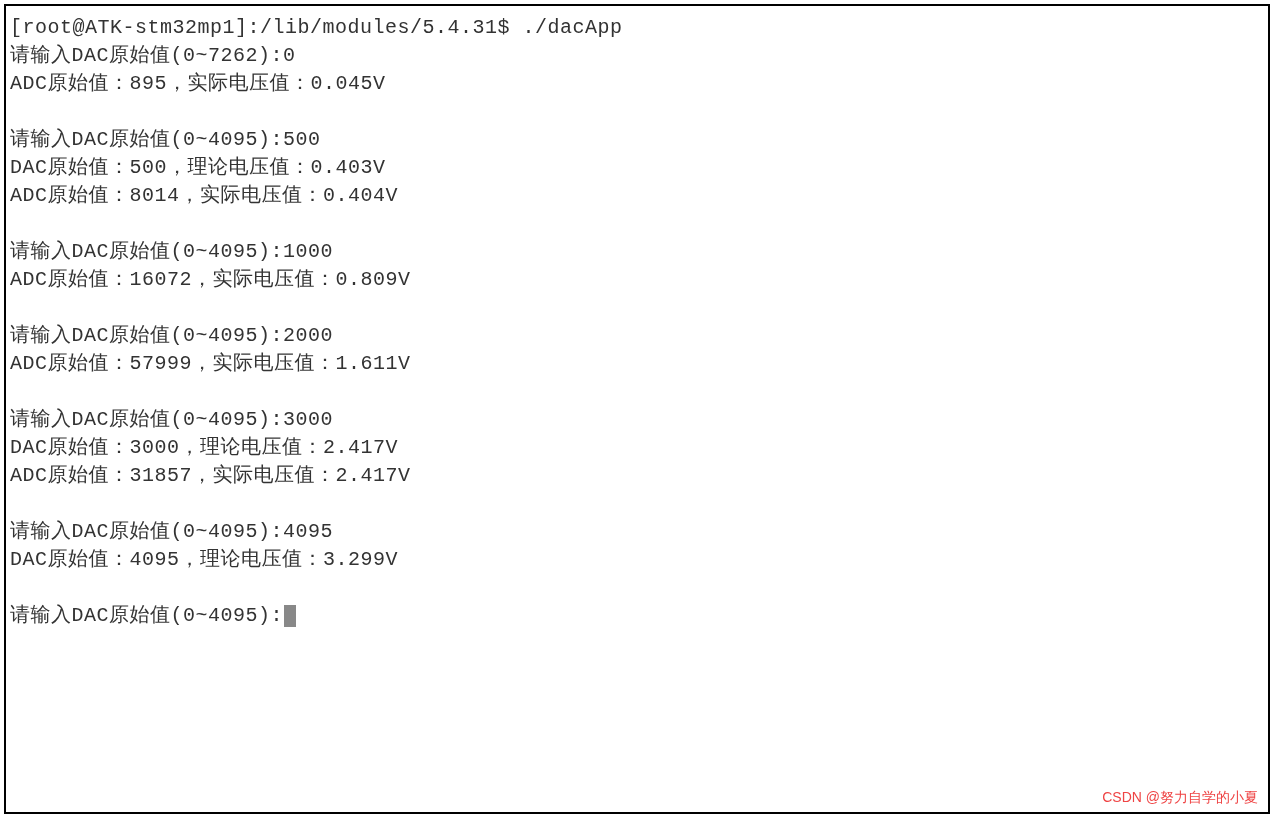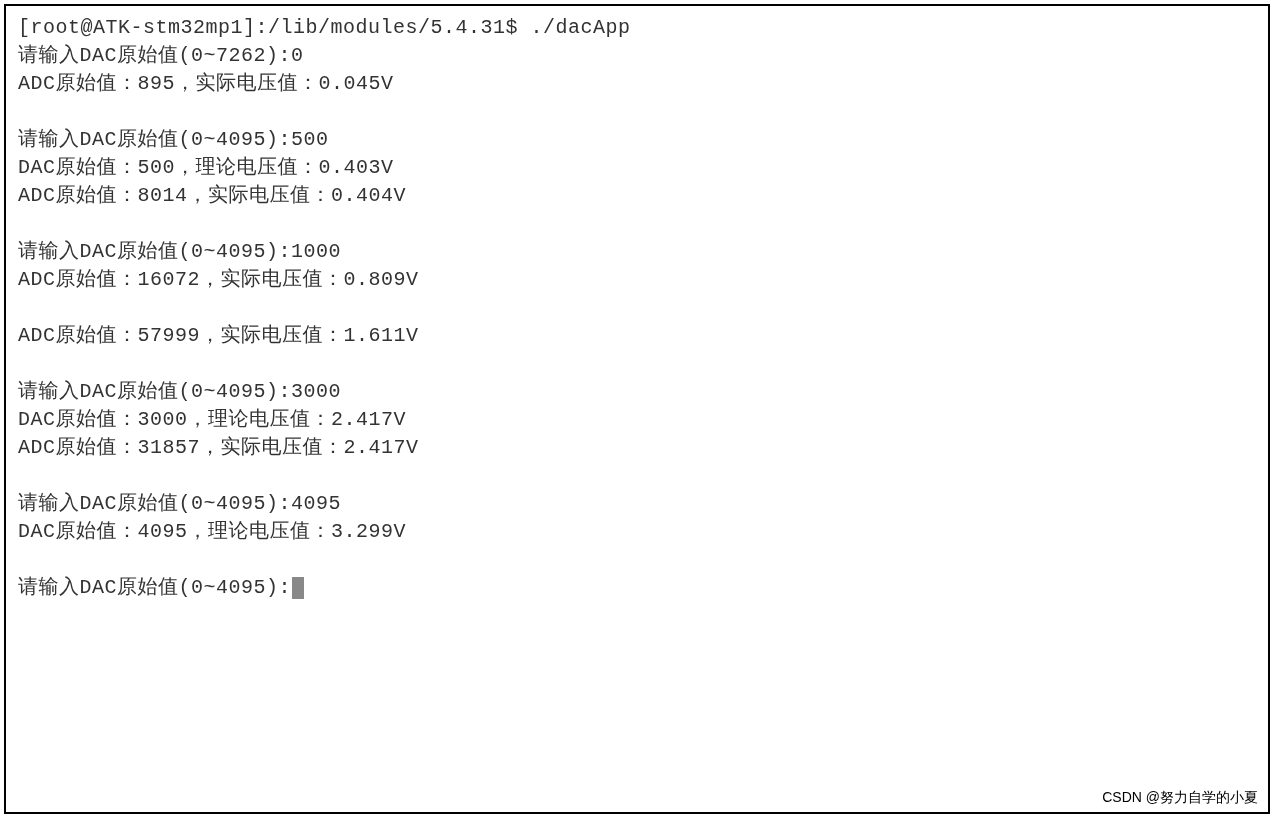--- a/index.html
+++ b/index.html
@@ -10,21 +10,21 @@
     body {
       background: #ffffff;
       font-family: "Consolas", "Courier New", monospace;
       font-size: 20px;
       line-height: 1.4;
       color: #333333;
       padding: 4px;
     }
     .terminal-container {
       border: 2px solid #000000;
-      padding: 8px 12px;
+      padding: 8px 4px;
       background: #ffffff;
       min-height: 810px;
       position: relative;
     }
     .line {
       white-space: pre;
       letter-spacing: 0.5px;
     }
     .blank-line {
       height: 1.4em;
@@ -35,21 +35,21 @@
       height: 22px;
       background: #888888;
       vertical-align: text-bottom;
       margin-left: 1px;
     }
     .watermark {
       position: absolute;
       bottom: 4px;
       right: 10px;
       font-size: 14px;
-      color: #000000;
+      color: #ef4444;
       font-family: Arial, sans-serif;
       letter-spacing: 0;
     }
   </style>
 </head>
 <body>
 
 <div class="terminal-container">
   <div class="line">[root@ATK-stm32mp1]:/lib/modules/5.4.31$ ./dacApp</div>
 
@@ -59,20 +59,21 @@
 
   <div class="line">请输入DAC原始值(0~4095):500</div>
   <div class="line">DAC原始值：500，理论电压值：0.403V</div>
   <div class="line">ADC原始值：8014，实际电压值：0.404V</div>
   <div class="blank-line"></div>
 
   <div class="line">请输入DAC原始值(0~4095):1000</div>
   <div class="line">ADC原始值：16072，实际电压值：0.809V</div>
   <div class="blank-line"></div>
 
+  <div class="line">请输入DAC原始值(0~4095):2000</div>
   <div class="line">ADC原始值：57999，实际电压值：1.611V</div>
   <div class="blank-line"></div>
 
   <div class="line">请输入DAC原始值(0~4095):3000</div>
   <div class="line">DAC原始值：3000，理论电压值：2.417V</div>
   <div class="line">ADC原始值：31857，实际电压值：2.417V</div>
   <div class="blank-line"></div>
 
   <div class="line">请输入DAC原始值(0~4095):4095</div>
   <div class="line">DAC原始值：4095，理论电压值：3.299V</div>

